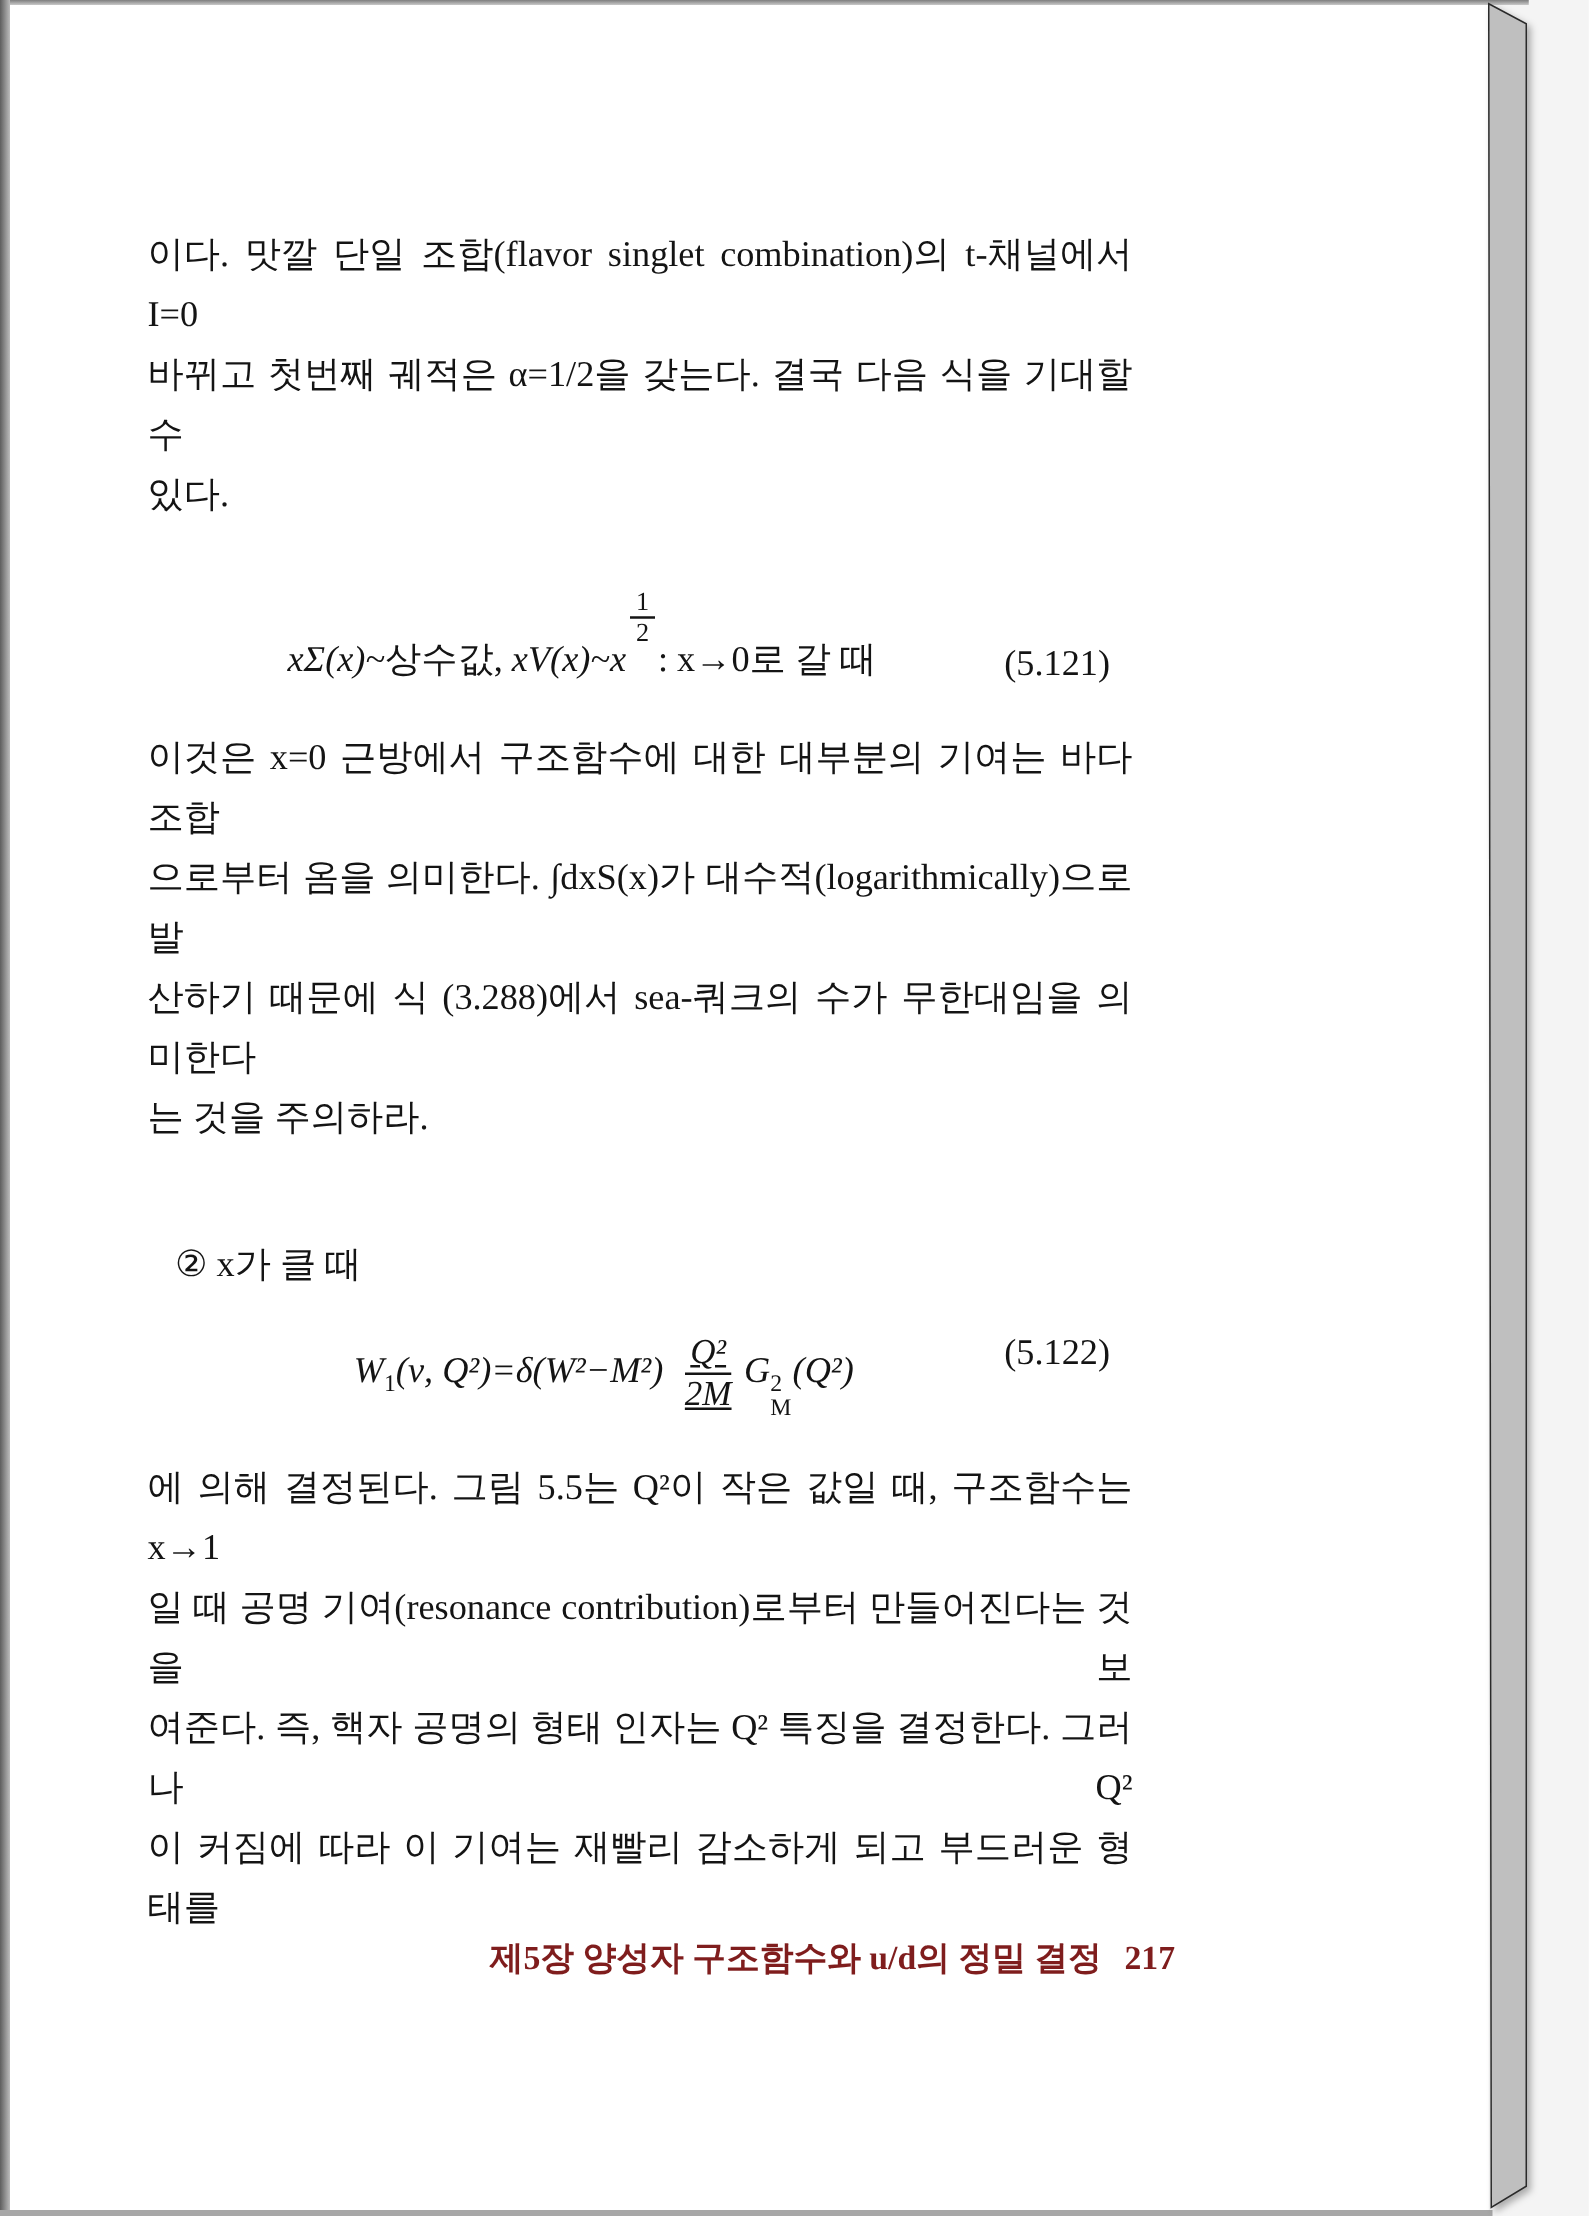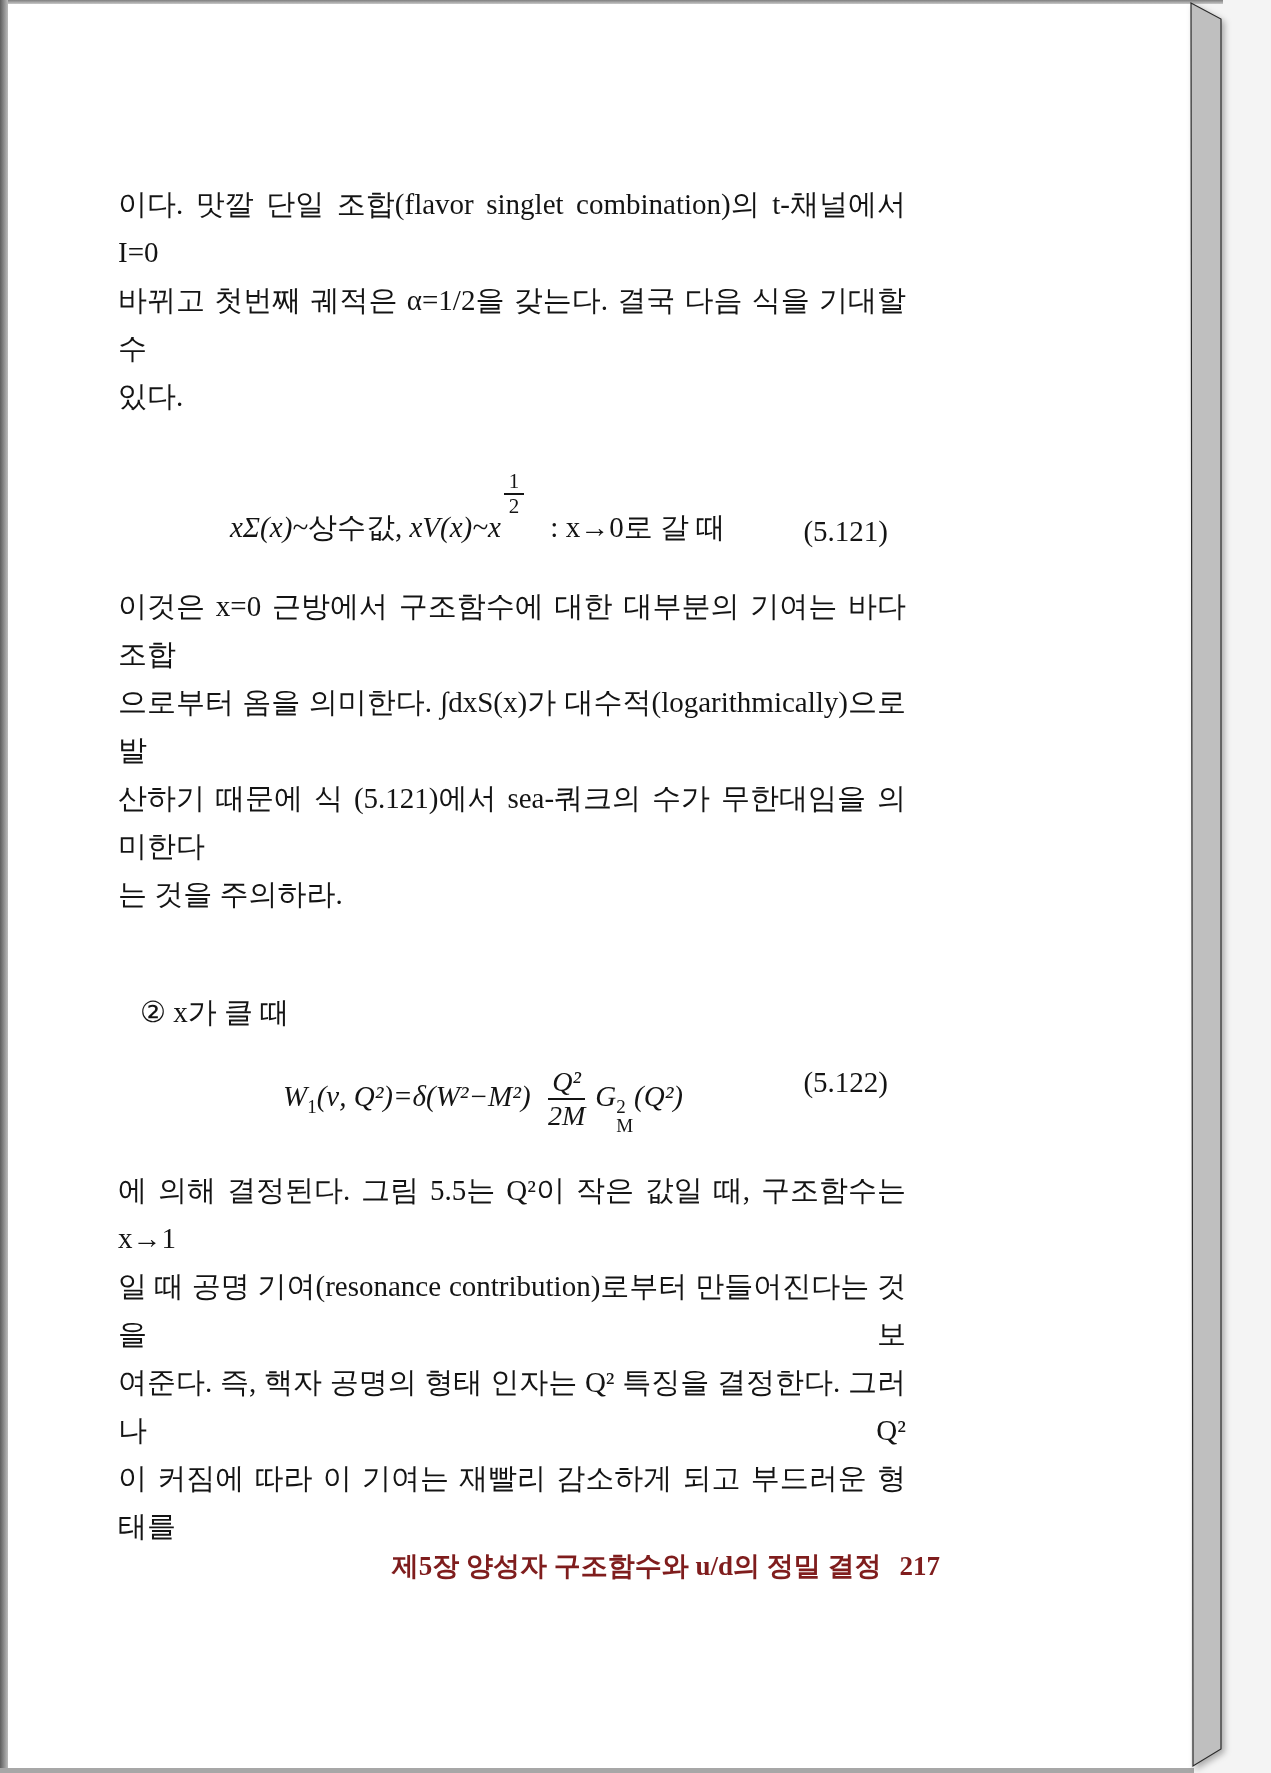--- a/index.html
+++ b/index.html
@@ -45,31 +45,31 @@
   .p2 { margin-top:28px; }
   .p3 { margin-top:0; }
   .p4 { margin-top:20px; }
 
   
   .eq { display:flex; padding-right:18px; line-height:normal; }
   .eq1 { margin-top:18px; height:110px; align-items:flex-end; padding-left:112px; padding-bottom:6px; }
   .eq2 { margin-top:30px; height:80px; padding-left:165px; }
   .eq i { font-style:italic; }
   .eqnum { margin-left:auto; font-style:normal; }
-  .rest { margin-left:24px; }
+  .rest { margin-left:0; }
 
   .supfrac {
     display:inline-block; text-align:center; font-size:21px; line-height:1.1;
     vertical-align:24px; margin-left:3px; margin-right:2px;
   }
   .supfrac .fn { display:block; border-bottom:2px solid #141414; padding:0 5px; }
 
   .frac {
     display:inline-block; text-align:center; vertical-align:middle;
-    line-height:1.15; margin:0 10px; font-size:28px;
+    line-height:1.15; margin:0 10px; font-size:28px;text-decoration:underline;
   }
   .frac .fn { display:block; border-bottom:2px solid #141414; padding:0 3px; }
 
   .supsub {
     display:inline-flex; flex-direction:column; font-size:19px; line-height:1.0;
     vertical-align:-7px; text-align:left; margin-right:1px;
   }
   sub.wsub { font-size:19px; }
 
   
@@ -101,21 +101,21 @@
     </div>
 
     <div class="line eq eq1">
       <span class="math"><i>xΣ(x)~</i><span>상수값, </span><i>xV(x)~x</i><span class="supfrac"><span class="fn">1</span><span>2</span></span><span class="rest">: x→0로 갈 때</span></span>
       <span class="eqnum">(5.121)</span>
     </div>
 
     <div class="para p2">
       <div class="line j">이것은 x=0 근방에서 구조함수에 대한 대부분의 기여는 바다 조합</div>
       <div class="line j">으로부터 옴을 의미한다. ∫dxS(x)가 대수적(logarithmically)으로 발</div>
-      <div class="line j">산하기 때문에 식 (5.121)에서 sea-쿼크의 수가 무한대임을 의미한다</div>
+      <div class="line j">산하기 때문에 식 (3.288)에서 sea-쿼크의 수가 무한대임을 의미한다</div>
       <div class="line">는 것을 주의하라.</div>
     </div>
 
     <div class="line heading">② x가 클 때</div>
 
     <div class="para p3">
     </div>
 
     <div class="line eq eq2">
       <span class="math"><i>W</i><sub class="wsub">1</sub><i>(ν, Q²)=δ(W²−M²) </i><span class="frac"><i class="fn">Q²</i><i>2M</i></span><i>G</i><span class="supsub">

